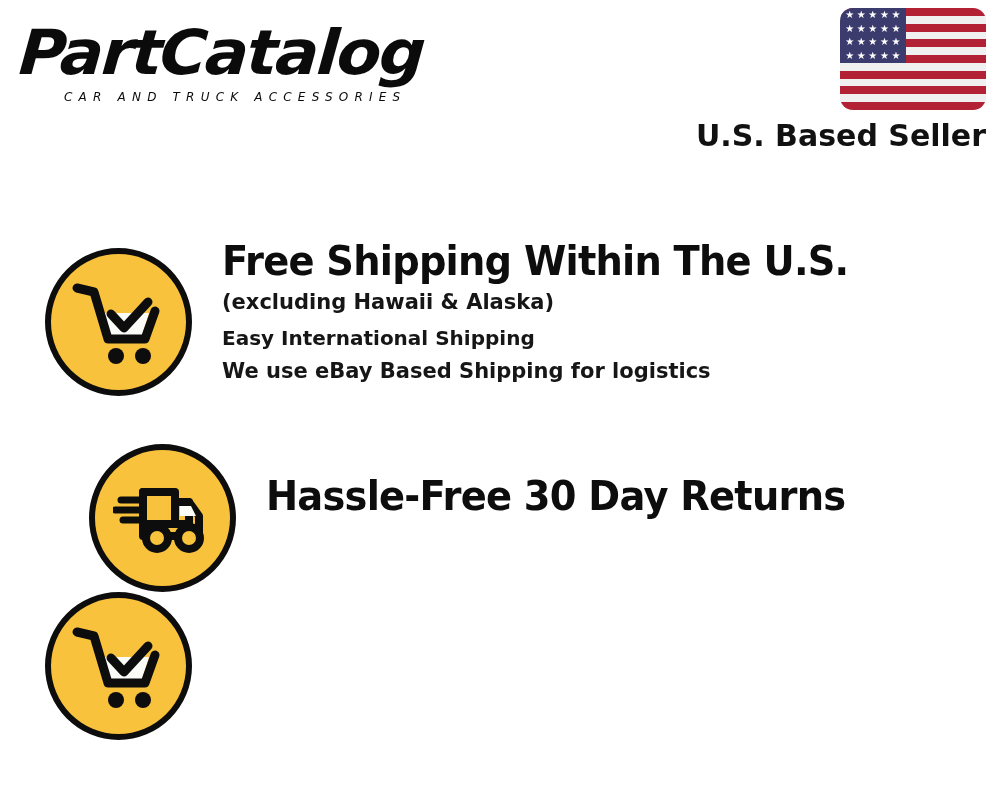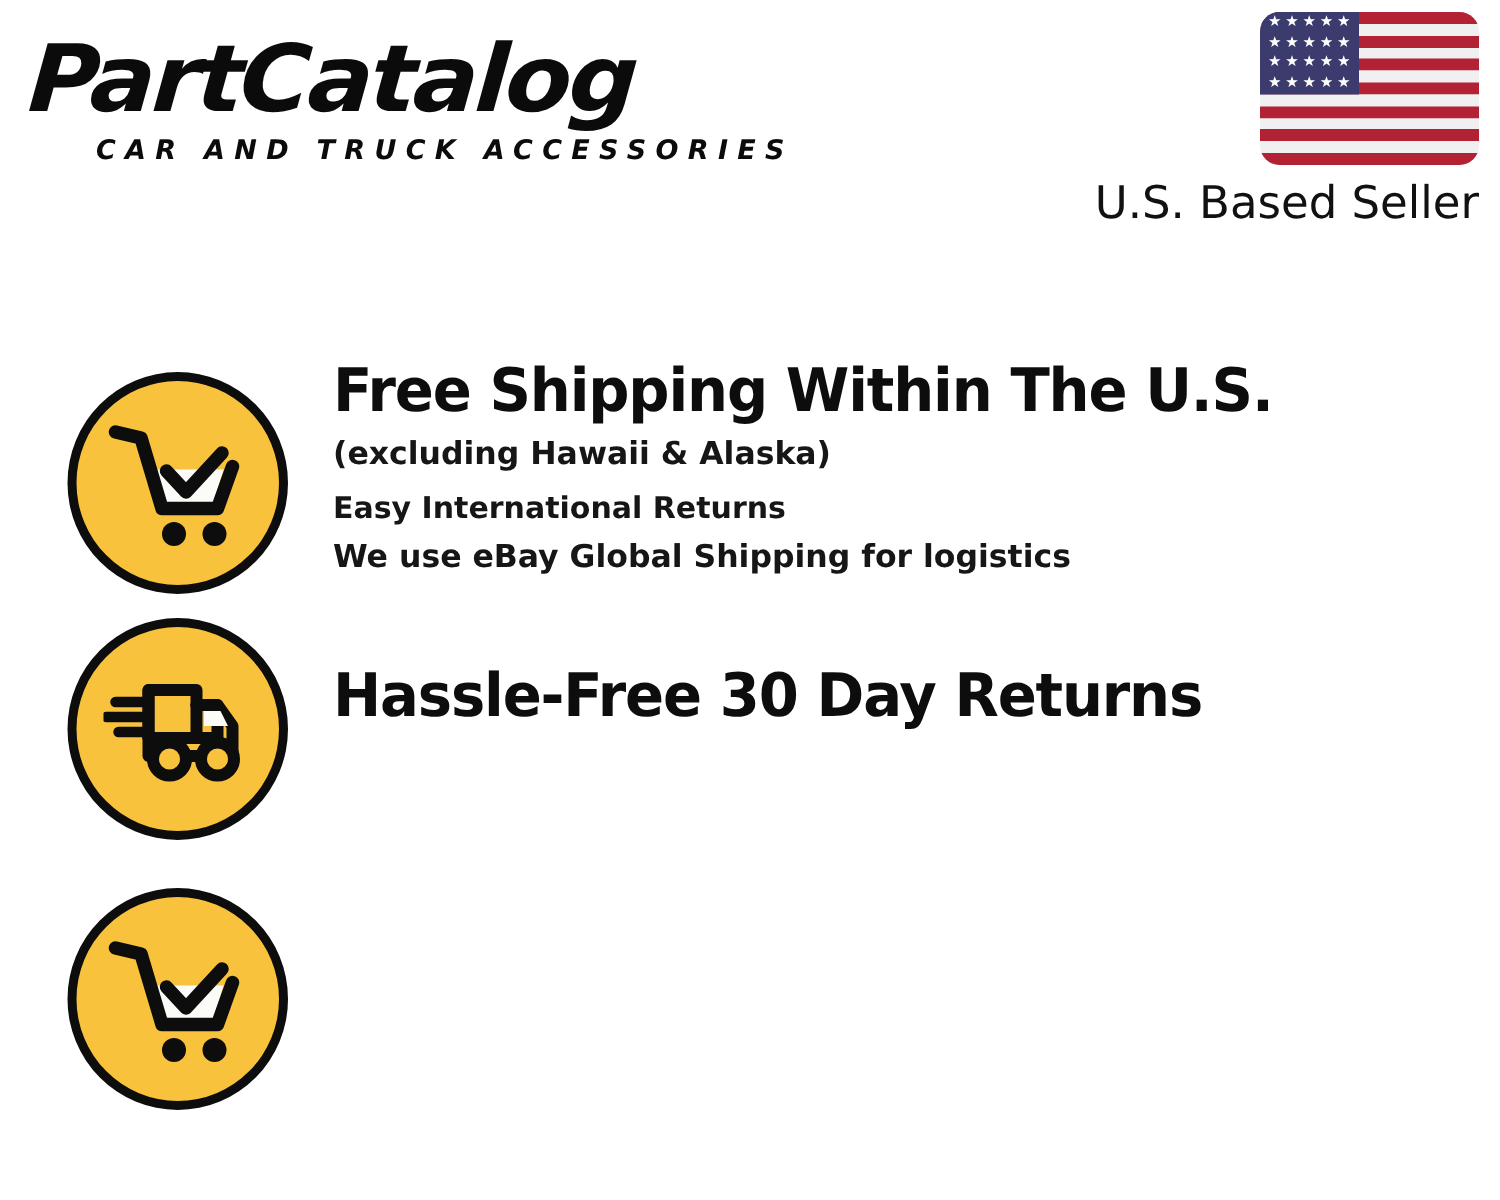--- a/index.html
+++ b/index.html
@@ -40,23 +40,23 @@
     font-size: 62px;
     line-height: 70px;
     letter-spacing: -2px;
     color: #0b0b0b;
     white-space: nowrap;
     transform: scaleX(1.04) skewX(-4deg);
     transform-origin: left top;
   }
   #brand-tagline {
     font-family: "DejaVu Sans", sans-serif;
-    font-weight: bold;
+    font-weight: normal;
     font-style: italic;
-    font-size: 18px;
+    font-size: 12px;
     letter-spacing: 6.2px;
     color: #0b0b0b;
     margin-top: 2px;
     margin-left: 42px;
     white-space: nowrap;
   }
 
   
   #us-flag {
     position: absolute;
@@ -95,35 +95,35 @@
     line-height: 10px;
   }
 
   #seller-label {
     position: absolute;
     left: 540px;
     top: 118px;
     width: 446px;
     text-align: right;
     font-family: "DejaVu Sans", sans-serif;
-    font-weight: 400;
+    font-weight: 700;
     font-size: 30px;
     line-height: 36px;
     color: #111111;
     white-space: nowrap;
   }
 
   
   .feature-row {
     position: absolute;
     left: 0;
     width: 868px;
   }
   #feature-row-0 { top: 240px; height: 165px; }
-  #feature-row-1 { top: 412px; height: 150px; }
+  #feature-row-1 { top: 444px; height: 150px; margin-left: 44px; }
   #feature-row-2 { top: 592px; height: 150px; }
 
   .feature-icon {
     position: absolute;
     left: 45px;
     width: 147px;
     height: 148px;
     border-radius: 50%;
     background: #f9c23c;
     border: 6px solid #0d0d0d;
@@ -242,22 +242,22 @@
       <path d="M29 36 L75 36" stroke="#0D0D0D" stroke-width="0" fill="none"></path>
       <path d="M40 37 L53 51 L77 25" stroke="#0D0D0D" stroke-width="9" stroke-linecap="round" stroke-linejoin="round" fill="none"></path>
       <circle cx="45" cy="79" r="8" fill="#0D0D0D"></circle>
       <circle cx="72" cy="79" r="8" fill="#0D0D0D"></circle>
     </svg>
   </div>
   <div class="feature-text">
     <div class="feature-title">Free Shipping Within The U.S.</div>
     <div class="feature-sub">(excluding Hawaii &amp; Alaska)</div>
     <div class="feature-sub-spacer"></div>
-    <div class="feature-sub bold">Easy International Returns</div>
-    <div class="feature-sub">We use eBay Global Shipping for logistics</div>
+    <div class="feature-sub bold">Easy International Shipping</div>
+    <div class="feature-sub">We use eBay Based Shipping for logistics</div>
   </div>
 </div>
 
 <div class="feature-row" id="feature-row-1">
   <div class="feature-icon">
     <svg width="100" height="80" viewBox="0 0 100 80" fill="none" aria-hidden="true">
       <path d="M30 14 L30 46 L76 46 L76 24 L62 24" stroke="#0D0D0D" stroke-width="8" stroke-linejoin="round" stroke-linecap="round" fill="none"></path>
       <rect x="30" y="14" width="32" height="32" fill="none" stroke="#0D0D0D" stroke-width="8" stroke-linejoin="round"></rect>
       <path d="M62 24 L76 24 L86 38 L86 58 L30 58 L30 46" stroke="#0D0D0D" stroke-width="8" stroke-linejoin="round" stroke-linecap="round" fill="none"></path>
       <polygon points="67,28 78,28 83,38 67,38" fill="#FBFBF7"></polygon>

